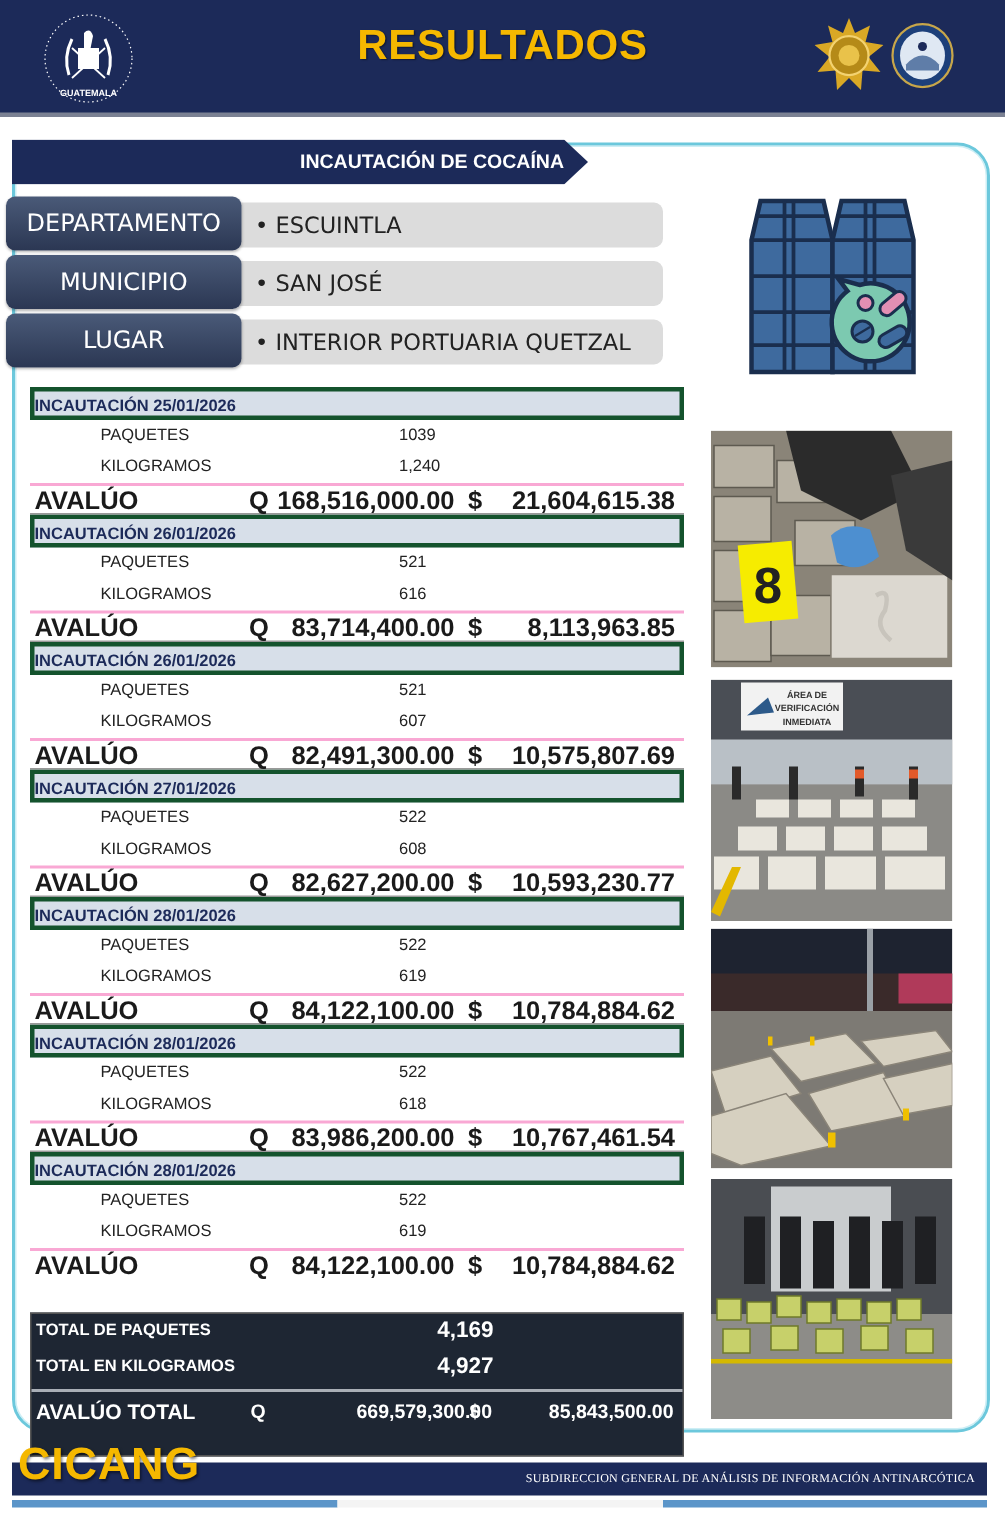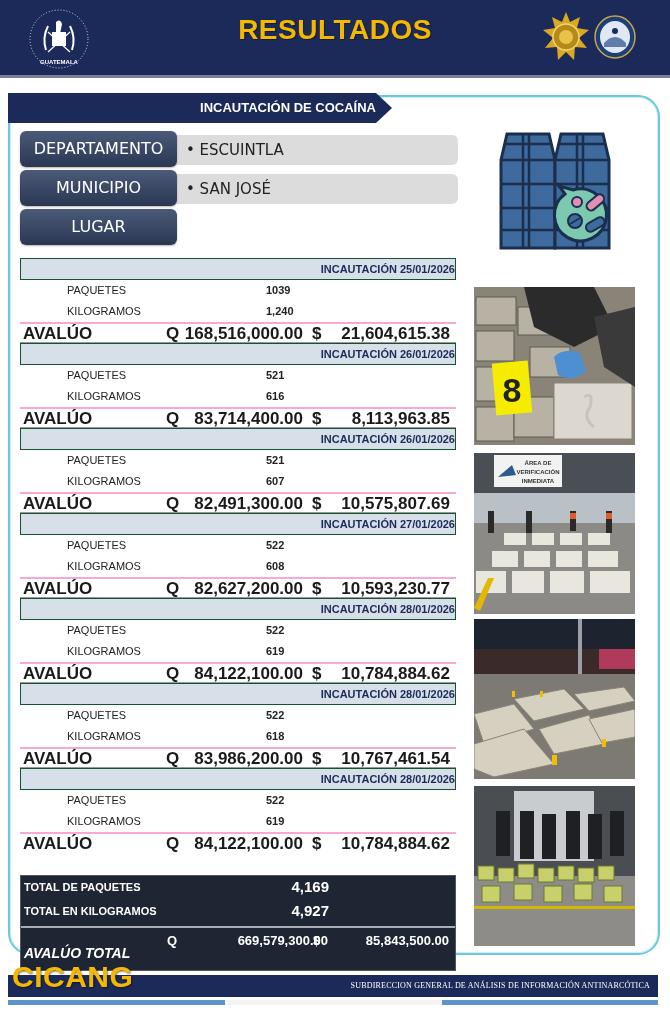--- a/index.html
+++ b/index.html
@@ -13,48 +13,48 @@
   .badge-pnc { position: absolute; left: 543px; top: 12px; width: 46px; height: 50px; }
   .badge-round { position: absolute; left: 594px; top: 15px; width: 42px; height: 44px; }
 
   
   .frame { position: absolute; left: 8px; top: 95px; width: 652px; height: 860px; border: 2px solid #6cc8dc; border-radius: 0 22px 22px 22px; box-shadow: inset 0 0 0 1px #cdeef5; }
 
   .section-banner { position: absolute; left: 8px; top: 93px; width: 384px; height: 30px; background: #1c2a59; clip-path: polygon(0 0, 368px 0, 384px 50%, 368px 100%, 0 100%); }
   .section-banner span { display: block; text-align: right; width: 368px; line-height: 30px; color: #ffffff; font-weight: bold; font-size: 13px; }
 
   
-  .info-row { position: absolute; left: 20px; width: 438px; height: 34px; }
+  .info-row { position: absolute; left: 4px; width: 438px; height: 34px; }
   .info-label { position: absolute; left: 0; top: 0; width: 157px; height: 36px; border-radius: 6px; background: linear-gradient(#4a5a78, #2b3753); color: #ffffff; font-family: "DejaVu Sans", sans-serif; font-size: 16px; text-align: center; line-height: 36px; box-shadow: 0 1px 2px rgba(0,0,0,0.3); z-index: 2; }
   .info-value { position: absolute; left: 150px; top: 4px; width: 288px; height: 30px; background: #dcdcdc; border-radius: 0 6px 6px 0; font-family: "DejaVu Sans", sans-serif; font-size: 15px; line-height: 30px; padding-left: 16px; color: #222; }
 
   
   .pkg-icon { position: absolute; left: 493px; top: 130px; width: 124px; height: 124px; }
 
   
   .table { position: absolute; left: 20px; top: 258px; width: 436px; }
-  .seizure-header { height: 22px; background: #d7dfe9; border: 1px solid #14532d; text-align: right; font-weight: bold; font-size: 11px; line-height: 20px; color: #1c2a59; }
+  .seizure-header { height: 22px; background: #d7dfe9; border: 3px solid #14532d; text-align: left; font-weight: bold; font-size: 11px; line-height: 20px; color: #1c2a59; }
   .data-row { height: 21px; position: relative; font-size: 11px; line-height: 21px; color: #222; margin-left: 44px; }
   .data-row .lbl { position: absolute; left: 3px; }
-  .data-row .val { position: absolute; left: 202px; font-weight: bold; }
+  .data-row .val { position: absolute; left: 202px; }
   .aval-row { height: 21px; position: relative; font-size: 17px; font-weight: bold; line-height: 20px; border-top: 2px solid #f9a8d4; border-bottom: 1px solid #999; }
   .aval-row .lbl { position: absolute; left: 3px; }
   .aval-row .q { position: absolute; left: 146px; }
   .aval-row .qv { position: absolute; right: 153px; }
   .aval-row .d { position: absolute; left: 292px; }
   .aval-row .dv { position: absolute; right: 6px; }
   .last-row { border-bottom: none; }
 
   
   .totals { position: absolute; left: 20px; top: 875px; width: 436px; height: 96px; background: #1e2633; color: #ffffff; border: 1px solid #555; }
   .tot-row { position: absolute; left: 0; width: 100%; height: 24px; font-weight: bold; }
   .tot-row .lbl { position: absolute; left: 3px; font-size: 11px; top: 5px; }
   .tot-row .val { position: absolute; left: 248px; width: 60px; text-align: right; font-size: 15px; top: 2px; }
   .tot-final { position: absolute; left: 0; top: 50px; width: 100%; height: 27px; border-top: 2px solid #a9aeb6; font-weight: bold; }
-  .tot-final .lbl { position: absolute; left: 3px; top: 17px; font-size: 14px; font-style: italic; }
+  .tot-final .lbl { position: absolute; left: 3px; top: 5px; font-size: 14px; }
   .tot-final .q { position: absolute; left: 146px; top: 5px; font-size: 13px; }
   .tot-final .qv { position: absolute; right: 127px; top: 5px; font-size: 13px; }
   .tot-final .d { position: absolute; left: 292px; top: 5px; font-size: 13px; }
   .tot-final .dv { position: absolute; right: 6px; top: 5px; font-size: 13px; }
 
   
   .photo { position: absolute; left: 474px; width: 161px; overflow: hidden; }
   .photo svg { display: block; }
 
   
@@ -100,20 +100,21 @@
 <div class="info-row" style="top:131px;">
   <div class="info-label">DEPARTAMENTO</div>
   <div class="info-value">• ESCUINTLA</div>
 </div>
 <div class="info-row" style="top:170px;">
   <div class="info-label">MUNICIPIO</div>
   <div class="info-value">• SAN JOSÉ</div>
 </div>
 <div class="info-row" style="top:209px;">
   <div class="info-label">LUGAR</div>
+  <div class="info-value">• INTERIOR PORTUARIA QUETZAL</div>
 </div>
 
 <svg class="pkg-icon" viewBox="0 0 124 124">
   <g stroke="#1a2e4e" stroke-width="3" fill="#3e6a9e">
     <path d="M8 30 L14 4 H56 L62 30 V118 H8Z"></path>
     <path d="M62 30 L68 4 H110 L116 30 V118 H62Z"></path>
   </g>
   <g stroke="#1a2e4e" stroke-width="2.5" fill="none">
     <line x1="8" y1="30" x2="62" y2="30"></line>
       <line x1="62" y1="30" x2="116" y2="30"></line>

